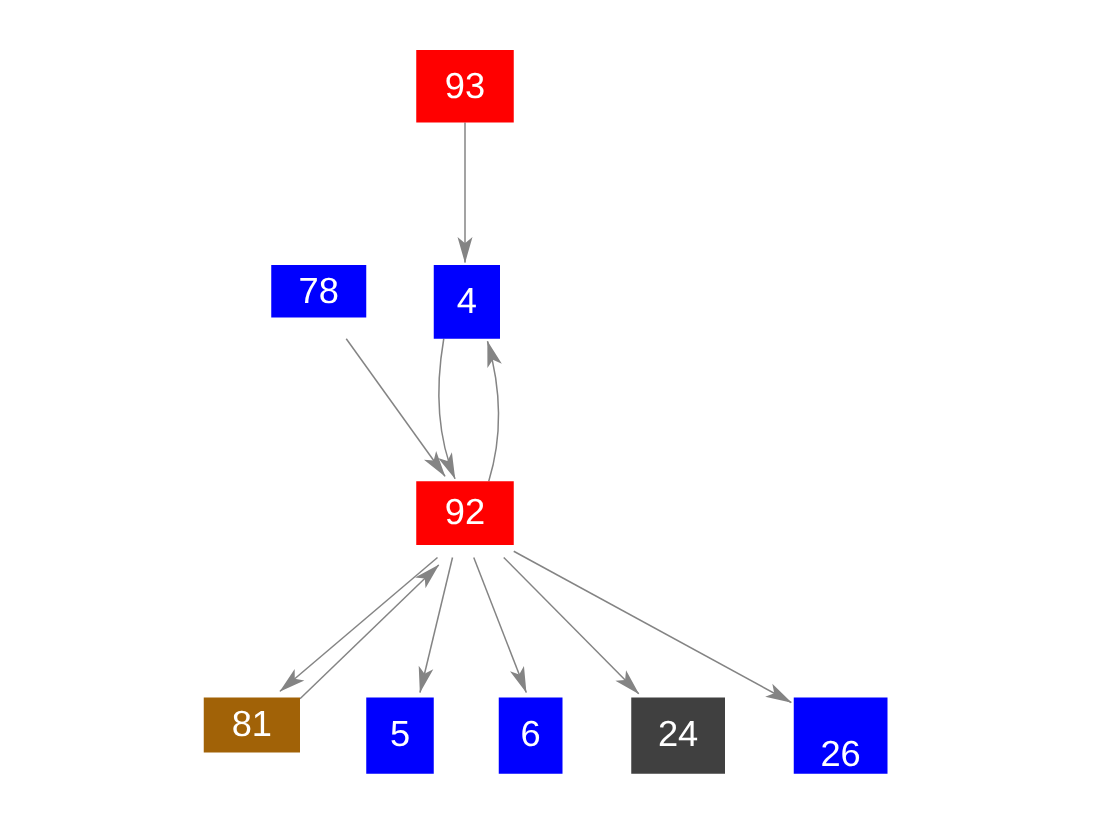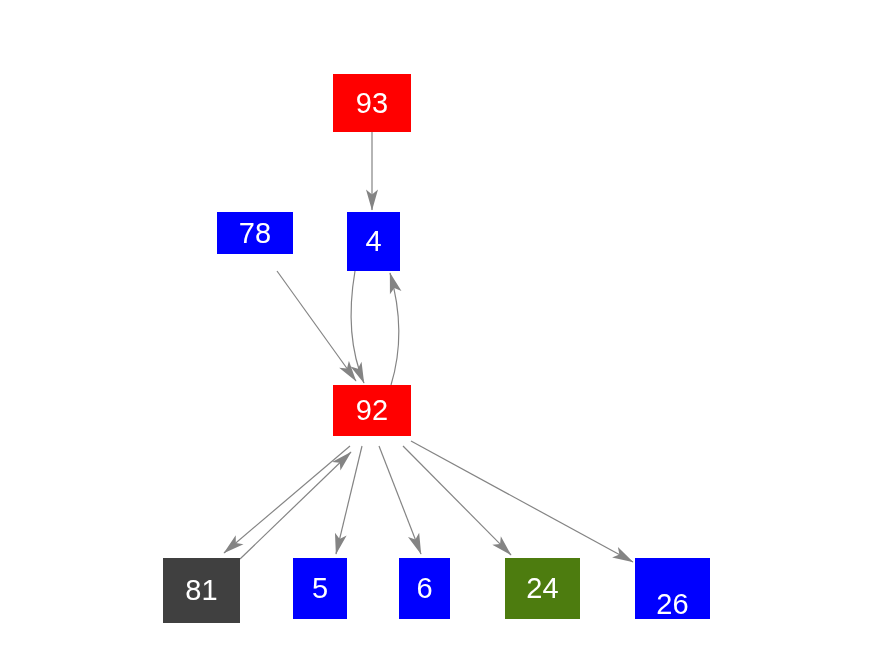--- a/index.html
+++ b/index.html
@@ -55,40 +55,40 @@
         <path d="M 355,271 C 348,312 350,350 364,383" class="edge" stroke="#848484" marker-end="url(#arrowhead)"></path>
         <path d="M 391,385 C 402,349 401,311 390,273" class="edge" stroke="#848484" marker-end="url(#arrowhead)"></path>
         <path d="M 350,446 L 224,553" class="edge" stroke="#848484" marker-end="url(#arrowhead)"></path>
         <path d="M 240,559 L 351,452" class="edge" stroke="#848484" marker-end="url(#arrowhead)"></path>
         <path d="M 362,446 L 336,554" class="edge" stroke="#848484" marker-end="url(#arrowhead)"></path>
         <path d="M 379,446 L 421,554" class="edge" stroke="#848484" marker-end="url(#arrowhead)"></path>
         <path d="M 403,446 L 511,555" class="edge" stroke="#848484" marker-end="url(#arrowhead)"></path>
         <path d="M 411,441 L 633,562" class="edge" stroke="#848484" marker-end="url(#arrowhead)"></path>
       </g>
   </svg>
-<div class="node" style="left: 333px; top: 40px; width: 78px; height: 58px; background: rgb(255, 0, 0); color: rgb(255, 255, 255); margin-top: 34px;">
+<div class="node" style="left: 333px; top: 40px; width: 78px; height: 58px; background: rgb(255, 0, 0); color: rgb(255, 255, 255);">
       <span>93</span>
     </div>
     <div class="node" style="left: 217px; top: 212px; width: 76px; height: 42px; background: rgb(0, 0, 255); color: rgb(255, 255, 255);">
       <span>78</span>
     </div>
     <div class="node" style="left: 347px; top: 212px; width: 53px; height: 59px; background: rgb(0, 0, 255); color: rgb(255, 255, 255);">
       <span>4</span>
     </div>
     <div class="node" style="left: 333px; top: 385px; width: 78px; height: 51px; background: rgb(255, 0, 0); color: rgb(255, 255, 255);">
       <span>92</span>
     </div>
-    <div class="node" style="left: 163px; top: 558px; width: 77px; height: 65px; background: #404040; color: rgb(255, 255, 255);">
+    <div class="node" style="left: 163px; top: 558px; width: 77px; height: 44px; background: #a16207; color: rgb(255, 255, 255);">
       <span>81</span>
     </div>
     <div class="node" style="left: 293px; top: 558px; width: 54px; height: 61px; background: rgb(0, 0, 255); color: rgb(255, 255, 255);">
       <span>5</span>
     </div>
     <div class="node" style="left: 399px; top: 558px; width: 51px; height: 61px; background: rgb(0, 0, 255); color: rgb(255, 255, 255);">
       <span>6</span>
     </div>
-    <div class="node" style="left: 505px; top: 558px; width: 75px; height: 61px; background: #4d7c0f; color: rgb(255, 255, 255);">
+    <div class="node" style="left: 505px; top: 558px; width: 75px; height: 61px; background: #404040; color: rgb(255, 255, 255);">
       <span>24</span>
     </div>
     <div class="node" style="left: 635px; top: 558px; width: 75px; height: 61px; background: rgb(0, 0, 255); color: rgb(255, 255, 255); align-items: flex-end;">
       <span>26</span>
     </div>
   </div>
 
 </body></html>

